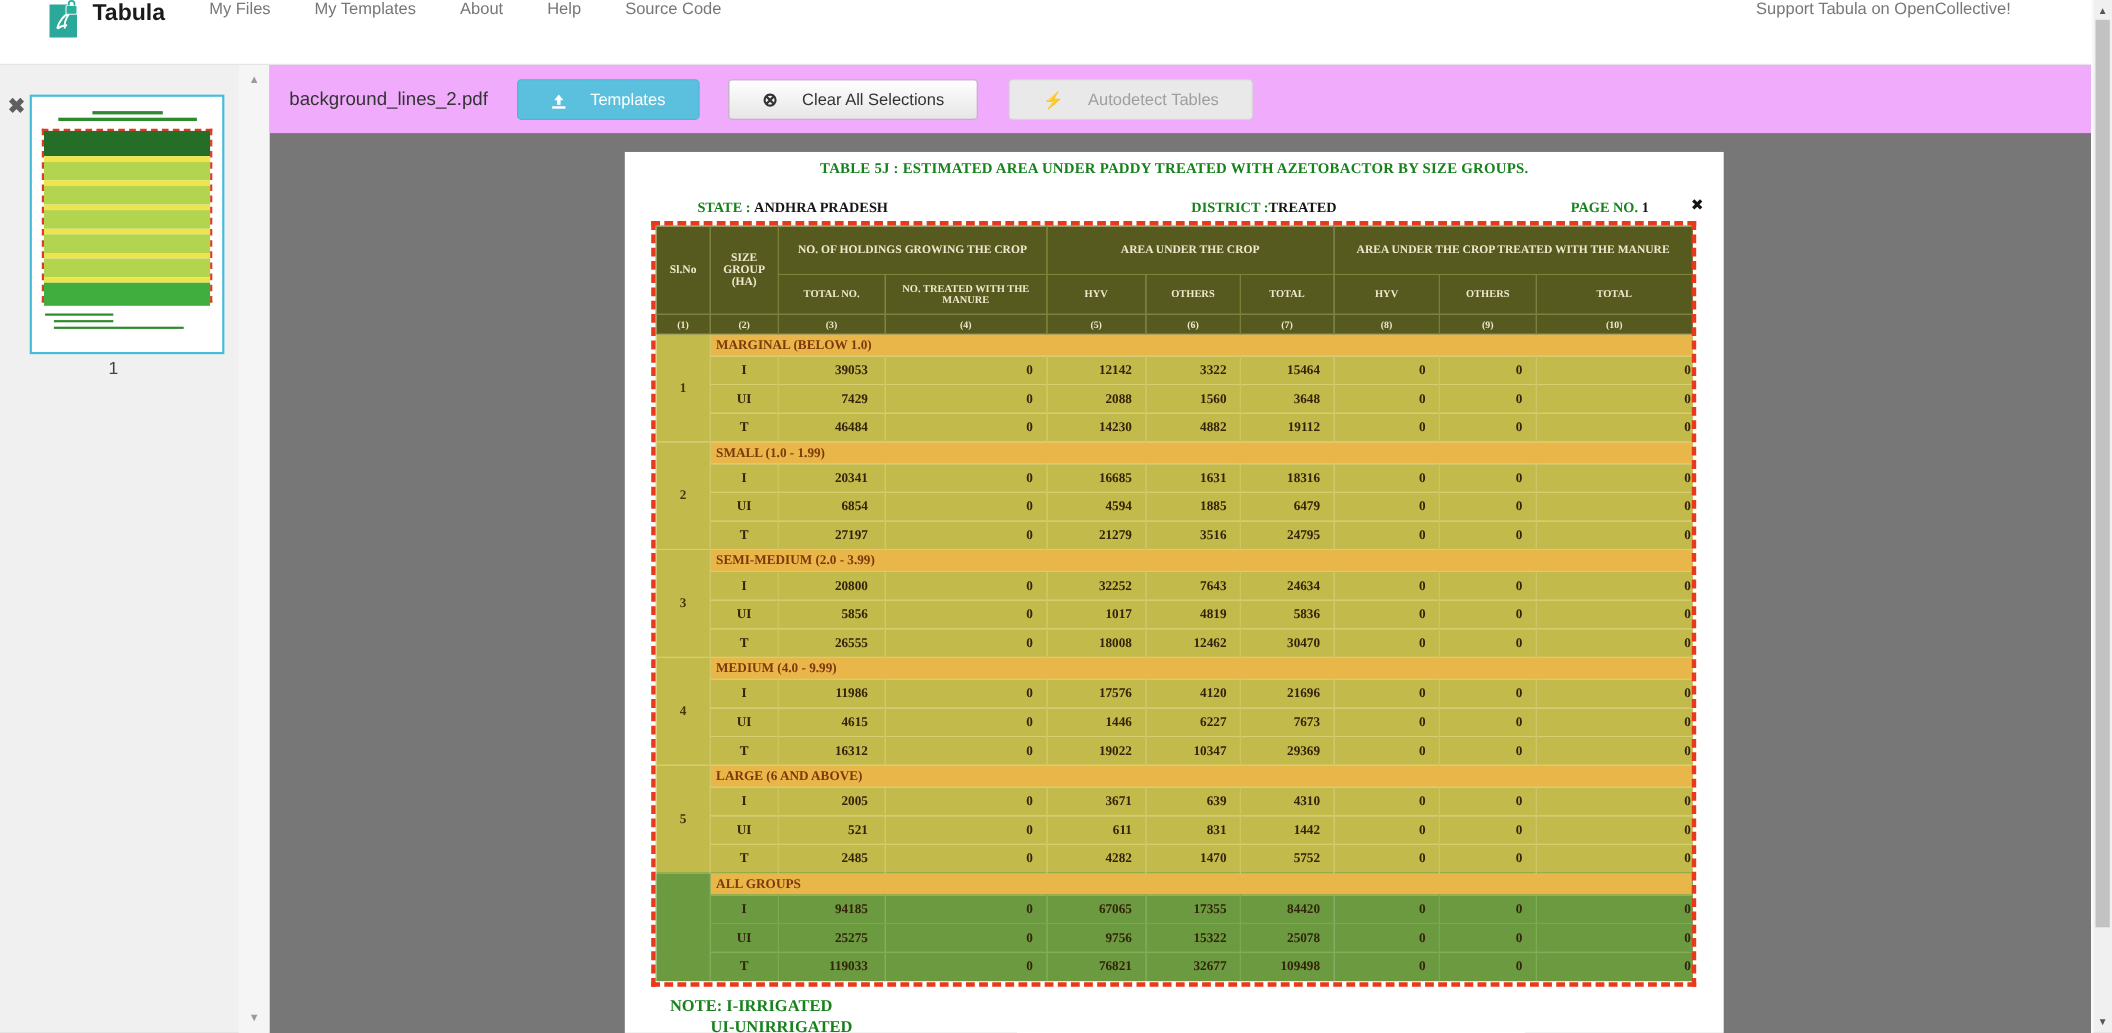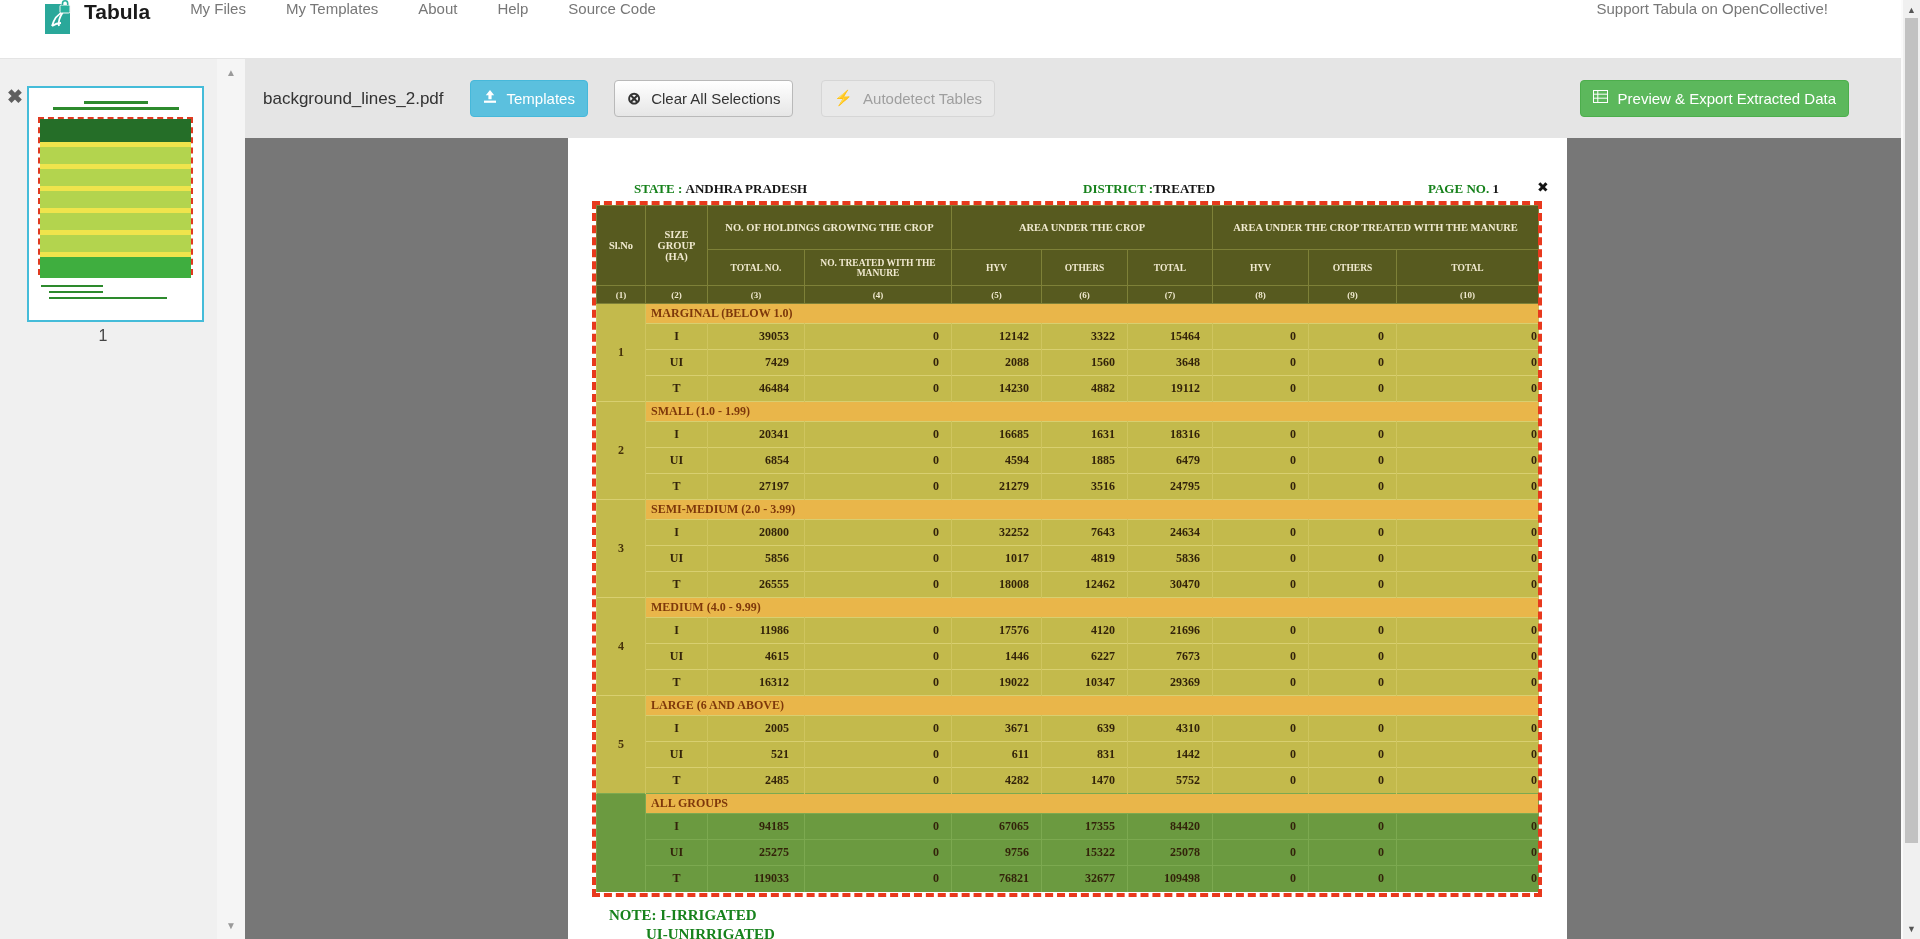--- a/index.html
+++ b/index.html
@@ -28,23 +28,23 @@
   .mn { position:absolute; height:2px; background:#2d8a2d; }
   .mn1 { left:12px; top:197px; width:62px; }
   .mn2 { left:20px; top:203px; width:54px; }
   .mn3 { left:20px; top:209px; width:118px; }
   .page-num { position:absolute; left:0; top:268px; width:206px; text-align:center; font-size:16px; color:#444; }
   #side-scroll { position:absolute; right:0; top:0; width:28px; height:100%; background:#f5f5f5; }
   .side-up   { position:absolute; top:8px;  left:0; width:100%; text-align:center; font-size:10px; color:#9a9a9a; cursor:pointer; }
   .side-down { position:absolute; bottom:8px; left:0; width:100%; text-align:center; font-size:10px; color:#9a9a9a; cursor:pointer; }
 
   
-  #toolbar { position:absolute; left:245px; top:59px; width:1656px; height:79px; background:#e5e5e5; display:flex; align-items:center; z-index:5; }
+  #toolbar { position:absolute; left:245px; top:59px; width:1656px; height:62px; background:#f0abfc; display:flex; align-items:center; z-index:5; }
   .filename { margin-left:18px; font-size:17px; color:#333; }
-  .btn { display:inline-flex; align-items:flex-start; gap:10px; border-radius:4px; font-size:15px; padding:9px 12px; cursor:pointer; white-space:nowrap; }
+  .btn { display:inline-flex; align-items:flex-end; gap:22px; border-radius:4px; font-size:15px; padding:9px 30px; cursor:pointer; white-space:nowrap; }
   .btn-templates { margin-left:26px; background:#5bc0de; border:1px solid #46b8da; color:#fff; }
   .btn-clear { margin-left:26px; background:linear-gradient(#ffffff,#e6e6e6); border:1px solid #b9b9b9; color:#333; }
   .btn-auto { margin-left:28px; background:#e9e9e9; border:1px solid #d6d6d6; color:#9f9f9f; cursor:default; }
   .btn-export { margin-left:auto; margin-right:52px; background:#5cb85c; border:1px solid #4cae4c; color:#fff; }
   .clear-icon { font-size:17px; line-height:1; font-weight:700; }
   .bolt-icon { font-size:15px; line-height:1; }
 
   
   #main { position:absolute; left:245px; top:138px; width:1656px; height:801px; background:#777; overflow:hidden; }
   #page { position:absolute; left:323px; top:0; width:999px; height:801px; background:#fff; font-family:"Liberation Serif", serif; font-weight:700; }
@@ -142,33 +142,25 @@
     <span>Templates</span>
   </span>
   <span class="btn btn-clear">
     <span class="clear-icon">⊗</span>
     <span>Clear All Selections</span>
   </span>
   <span class="btn btn-auto">
     <span class="bolt-icon">⚡</span>
     <span>Autodetect Tables</span>
   </span>
-  <span class="btn btn-export">
-    <svg width="15" height="13" viewBox="0 0 15 13">
-        <rect x="0.5" y="0.5" width="14" height="12" fill="none" stroke="#fff"></rect>
-        <line x1="0.5" y1="4.2" x2="14.5" y2="4.2" stroke="#fff"></line>
-        <line x1="0.5" y1="8.2" x2="14.5" y2="8.2" stroke="#fff"></line>
-        <line x1="4.8" y1="0.5" x2="4.8" y2="12.5" stroke="#fff"></line>
-      </svg>
-    <span>Preview &amp; Export Extracted Data</span>
-  </span>
 </div>
 
 <div id="main">
   <div id="page">
+    <div class="doc-title">TABLE 5J : ESTIMATED AREA UNDER PADDY  TREATED WITH AZETOBACTOR BY SIZE GROUPS.</div>
     <div class="meta meta-state"><span>STATE :</span> <b>ANDHRA PRADESH</b></div>
     <div class="meta meta-district"><span>DISTRICT :</span><b>TREATED</b></div>
     <div class="meta meta-page"><span>PAGE NO.</span> <b>1</b></div>
     <span class="sel-close">✖</span>
 
     <div id="table-wrap">
       <div id="selection"></div>
       <table id="pdf-table">
           <colgroup>
             <col style="width: 49px;">

